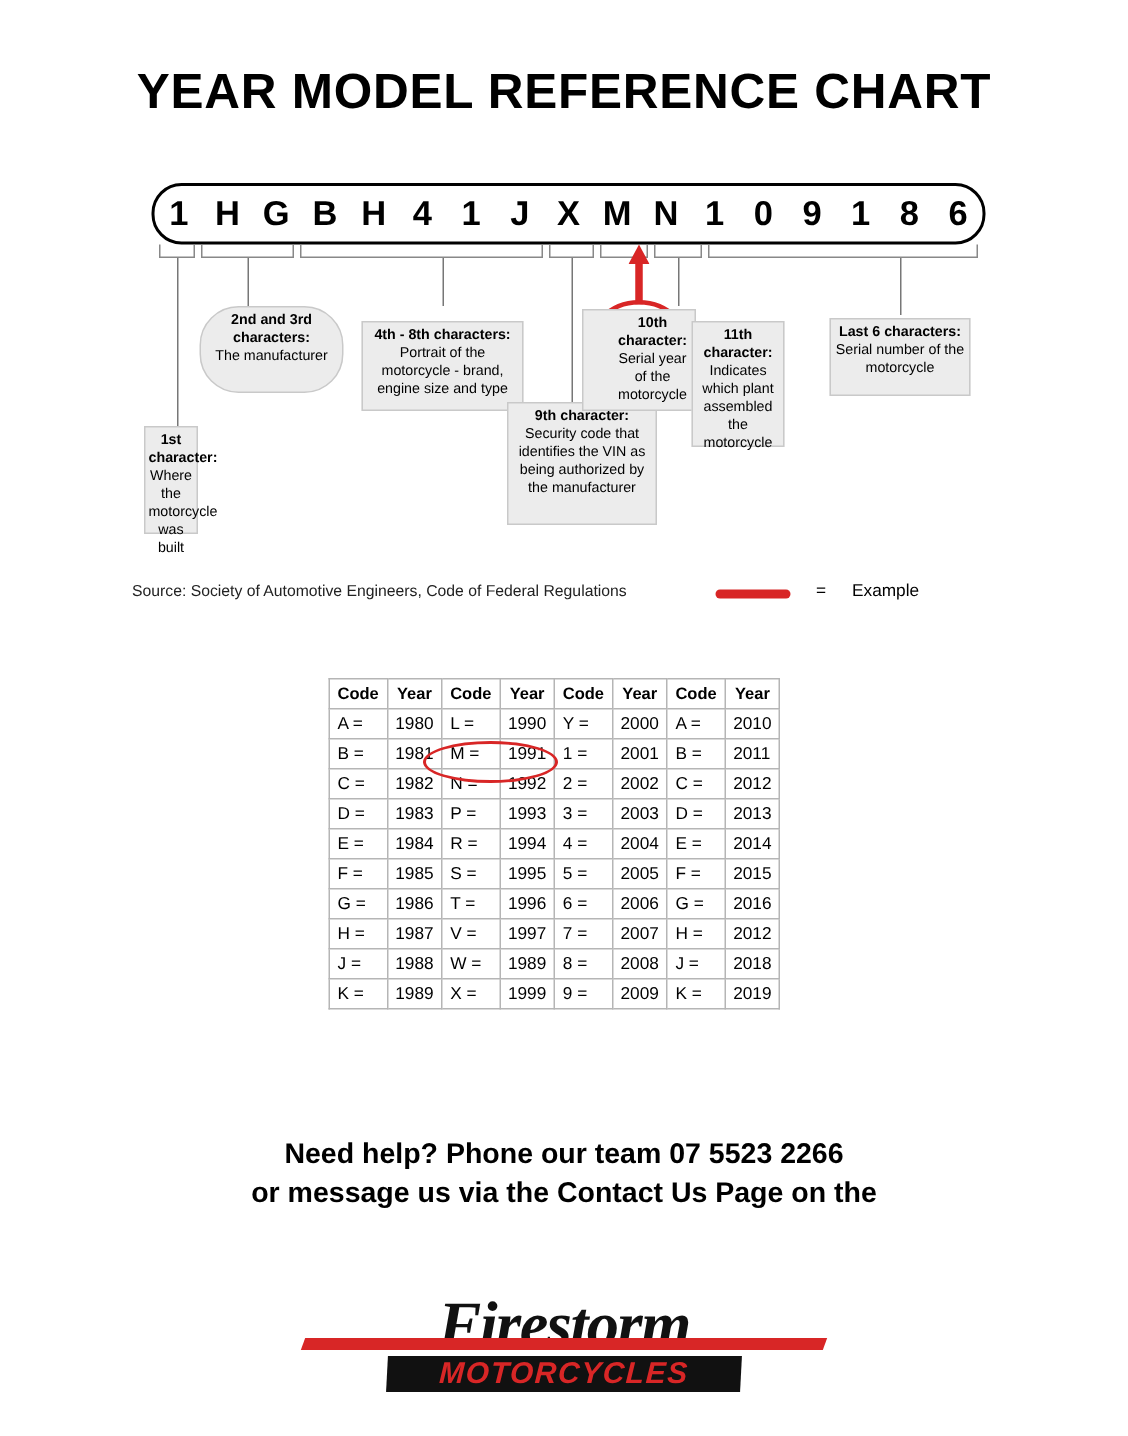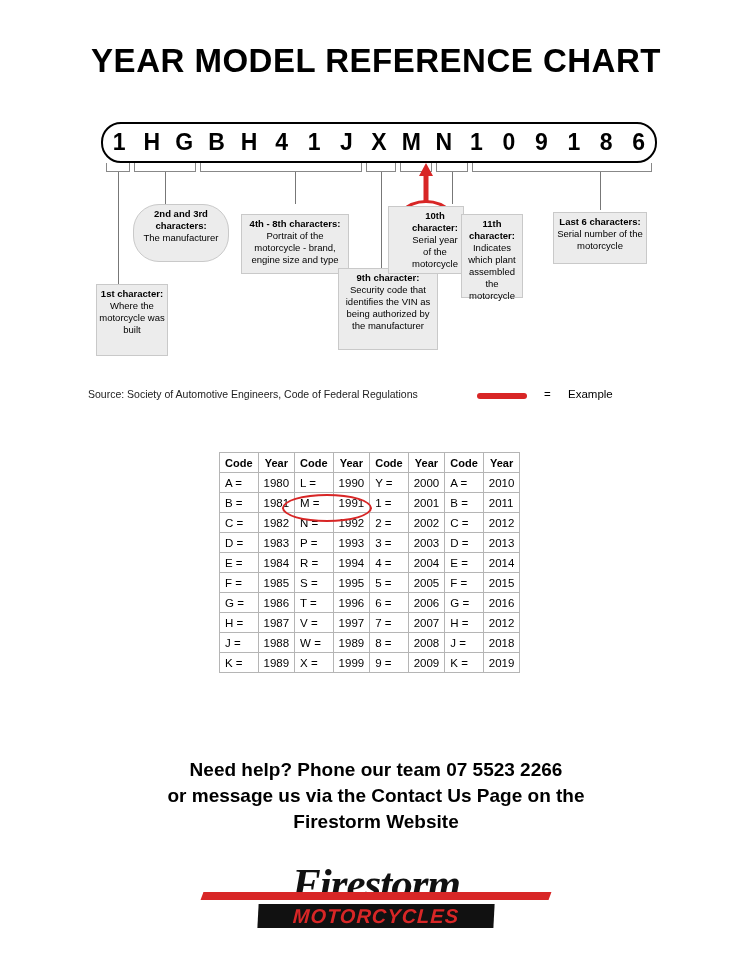--- a/index.html
+++ b/index.html
@@ -265,21 +265,21 @@
 
 <div class="leader v" style="left:452px; top:172px; height:32px;"></div>
 
 <div class="leader v" style="left:600px; top:172px; height:38px;"></div>
 
 <svg id="vin-arrow" viewBox="0 0 14 40">
   <polygon points="7,0 14,13 9.5,13 9.5,40 4.5,40 4.5,13 0,13" fill="#d82626"></polygon>
 </svg>
 <div id="vin-highlight-circle"></div>
 
-<div class="callout" style="left:96px; top:284px; width:72px; height:72px;text-align:center;">
+<div class="callout" style="left:96px; top:284px; width:36px; height:72px;text-align:center;">
   <span class="hd">1st character:</span>
   <span>Where the motorcycle was built</span>
 </div>
 
 <div class="callout" style="left:133px; top:204px; width:96px; height:58px;border-radius:26px;">
   <span class="hd">2nd and 3rd characters:</span>
   <span>The manufacturer</span>
 </div>
 
 <div class="callout" style="left:241px; top:214px; width:108px; height:60px;">
@@ -426,20 +426,19 @@
       <td class="code">K =</td>
       <td class="year">2019</td>
     </tr>
   </tbody>
 </table>
 <div id="table-highlight-circle"></div>
 
 <div id="help-text">
   <div>Need help?  Phone our team 07 5523 2266</div>
   <div>or message us via the Contact Us Page on the</div>
-  <div>Firestorm Website</div>
 </div>
 
 <div id="logo">
   <div id="logo-word-top">Firestorm</div>
   <div id="logo-swoosh"></div>
   <div id="logo-word-bottom">MOTORCYCLES</div>
 </div>
 
 </body></html>

